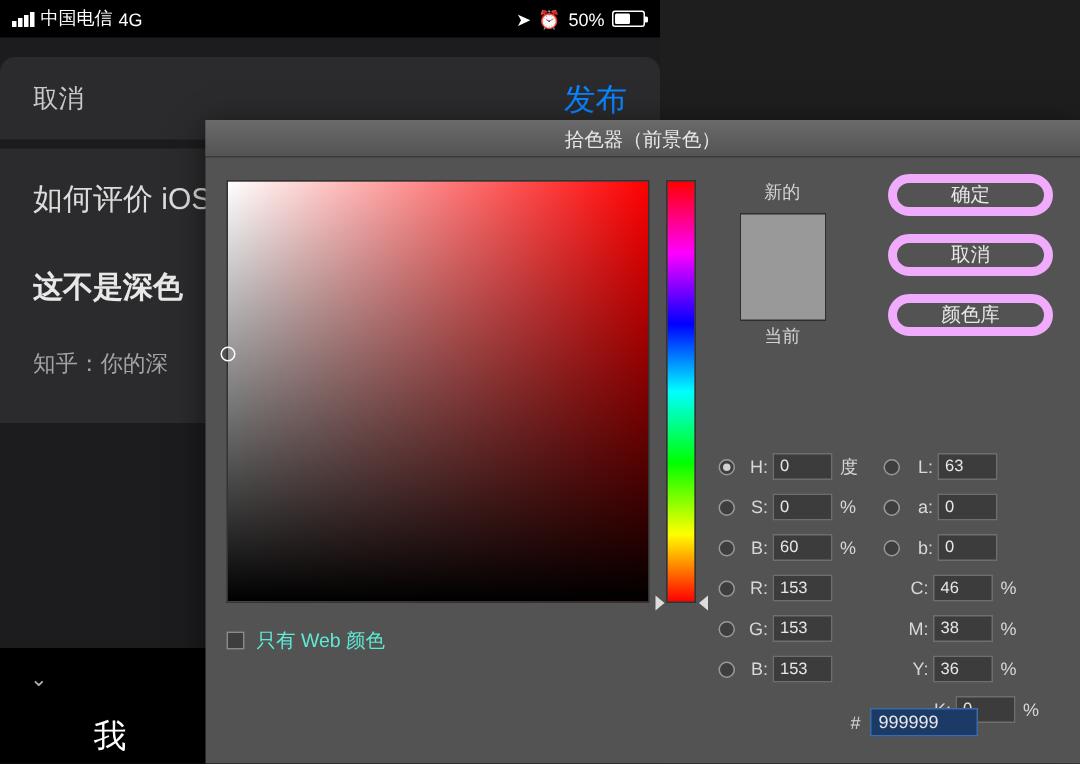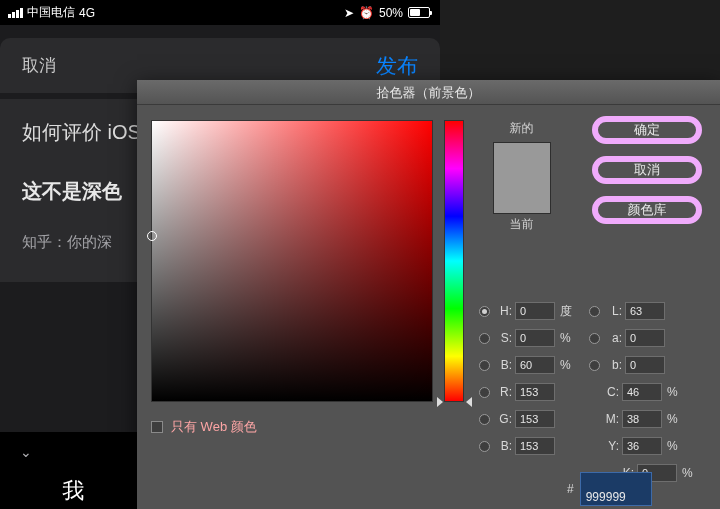--- a/index.html
+++ b/index.html
@@ -27,38 +27,38 @@
 .kbrow{position:absolute;left:0;top:472px;width:440px;height:37px;display:flex;background:#000;color:#fff;font-size:22px}
 .kbrow span{flex:1;text-align:center;line-height:37px}
 .dark-right{position:absolute;left:440px;top:0;right:0;bottom:0;background:#1e1e1e}
 .picker{position:absolute;left:137px;top:80px;width:583px;height:429px;background:#535353;box-shadow:0 4px 20px rgba(0,0,0,.6)}
 .picker-title{height:25px;background:linear-gradient(#6a6a6a,#545454);text-align:center;line-height:25px;font-size:13px;color:#e8e8e8;border-bottom:1px solid #3a3a3a}
 .svbox{position:absolute;left:14px;top:40px;width:282px;height:282px;background:linear-gradient(to bottom,transparent,#000),linear-gradient(to right,#fff,#ff0000);border:1px solid #333}
 .sv-cursor{position:absolute;width:10px;height:10px;border:1px solid #fff;border-radius:50%;left:0;top:115px;transform:translate(-50%,-50%)}
 .hue{position:absolute;left:307px;top:40px;width:20px;height:282px;background:linear-gradient(to bottom,#ff0000 0%,#ff00ff 17%,#0000ff 34%,#00ffff 50%,#00ff00 67%,#ffff00 84%,#ff0000 100%);border:1px solid #333}
 .hue-arrow{position:absolute;left:300px;top:317px;width:0;height:0;border-top:5px solid transparent;border-bottom:5px solid transparent;border-left:6px solid #ddd}
 .hue-arrow.r{left:329px;border-left:none;border-right:6px solid #ddd}
-.webonly{position:absolute;left:14px;top:338px;display:flex;align-items:center;gap:8px;font-size:13px;color:#fca5a5}
+.webonly{position:absolute;left:14px;top:338px;display:flex;align-items:center;gap:8px;font-size:13px;color:#5eead4}
 .cb{width:12px;height:12px;border:1px solid #8a8a8a;background:#3e3e3e}
 .swatch-area{position:absolute;left:347px;top:40px;width:75px;text-align:center}
 .swlab{font-size:12px;color:#d4d4d4;margin-bottom:5px}
 .swbox{width:58px;height:72px;margin:0 auto;background:#999;border:1px solid #2e2e2e}
 .swlab2{font-size:12px;color:#d4d4d4;margin-top:2px}
 .btncol{position:absolute;right:18px;top:36px;width:110px;display:flex;flex-direction:column;gap:12px}
 .pbtn{height:28px;border:6px solid #f0abfc;border-radius:14px;background:#535353;color:#e8e8e8;font-size:13px;display:flex;align-items:center;justify-content:center;cursor:pointer}
 .fields{position:absolute;left:342px;top:222px;right:16px;font-size:12px;color:#d8d8d8}
 .frow{display:flex;align-items:center;margin-bottom:9px;gap:3px}
 .radio{width:11px;height:11px;border:1px solid #999;border-radius:50%;background:#3e3e3e;flex:0 0 auto;position:relative}
 .radio.on:after{content:"";position:absolute;left:2px;top:2px;right:2px;bottom:2px;background:#d0d0d0;border-radius:50%}
 .flab{width:18px;text-align:right;margin-left:1px}
 .fin{width:40px;height:18px;background:#3c3c3c;border:1px solid #6e6e6e;color:#e6e6e6;font-size:11px;padding:0 4px;text-align:left;line-height:16px}
 .unit{width:14px;margin-left:2px}
 .col2{margin-left:12px}
 .hexrow{position:absolute;left:430px;top:392px;display:flex;align-items:center;gap:6px;font-size:12px;color:#d8d8d8}
-.hexin{width:72px;height:19px;background:#1b3b66;border:1px solid #3d6aa8;color:#e8e8e8;font-size:12px;padding:16px 5px;line-height:17px}
+.hexin{width:72px;height:19px;background:#1b3b66;border:1px solid #3d6aa8;color:#e8e8e8;font-size:12px;padding:0 5px;line-height:17px}
 </style>
 </head>
 <body>
 
 <div class="bg-phone">
   <div class="statusbar">
     <div class="sb-left">
       <span class="signal-bars">
           <span></span>
           <span></span>

